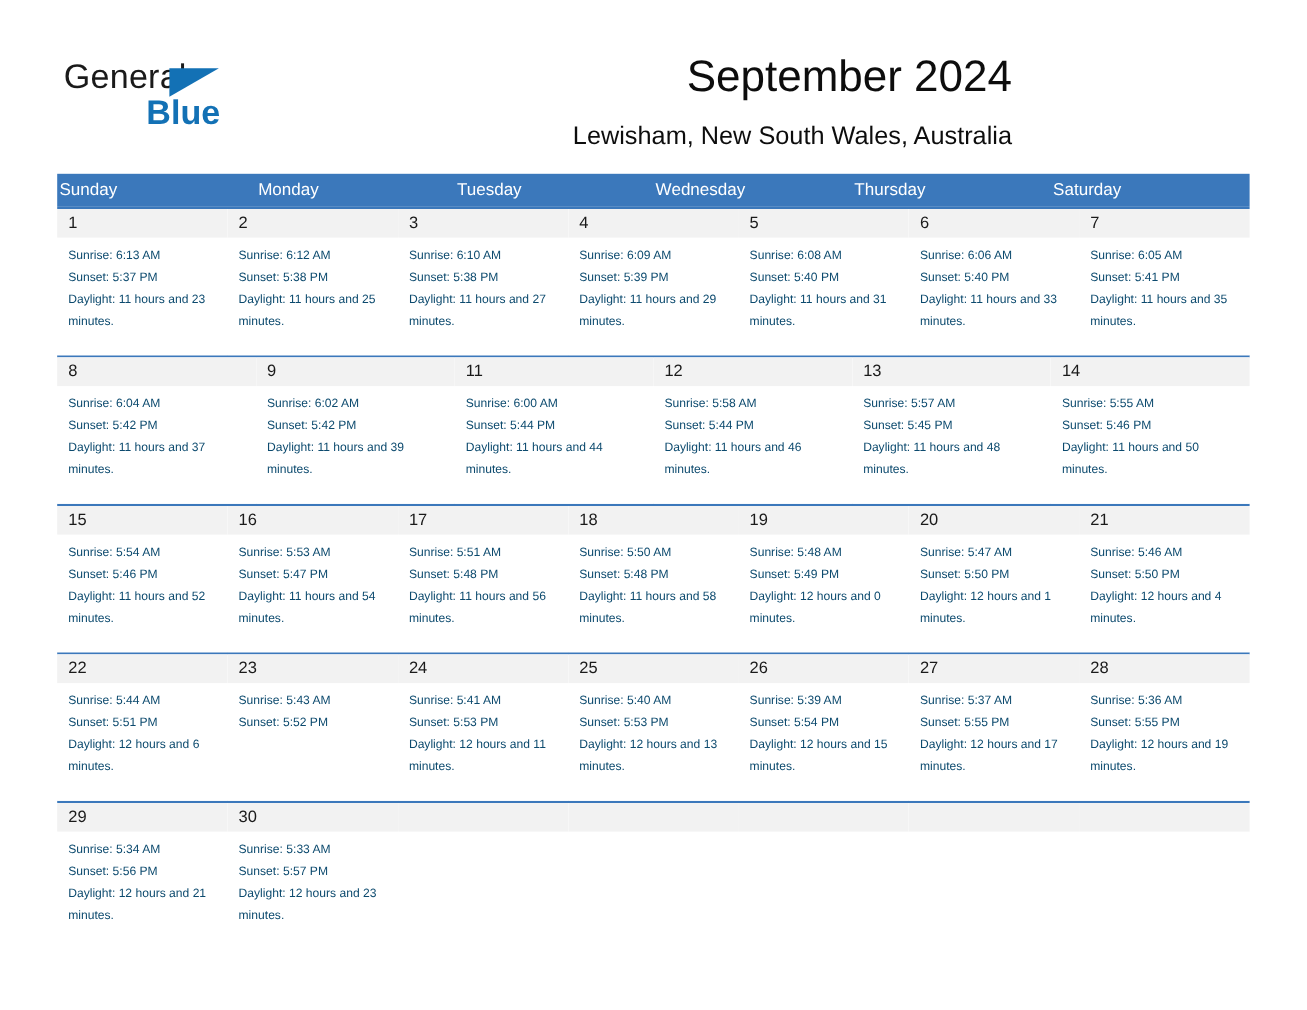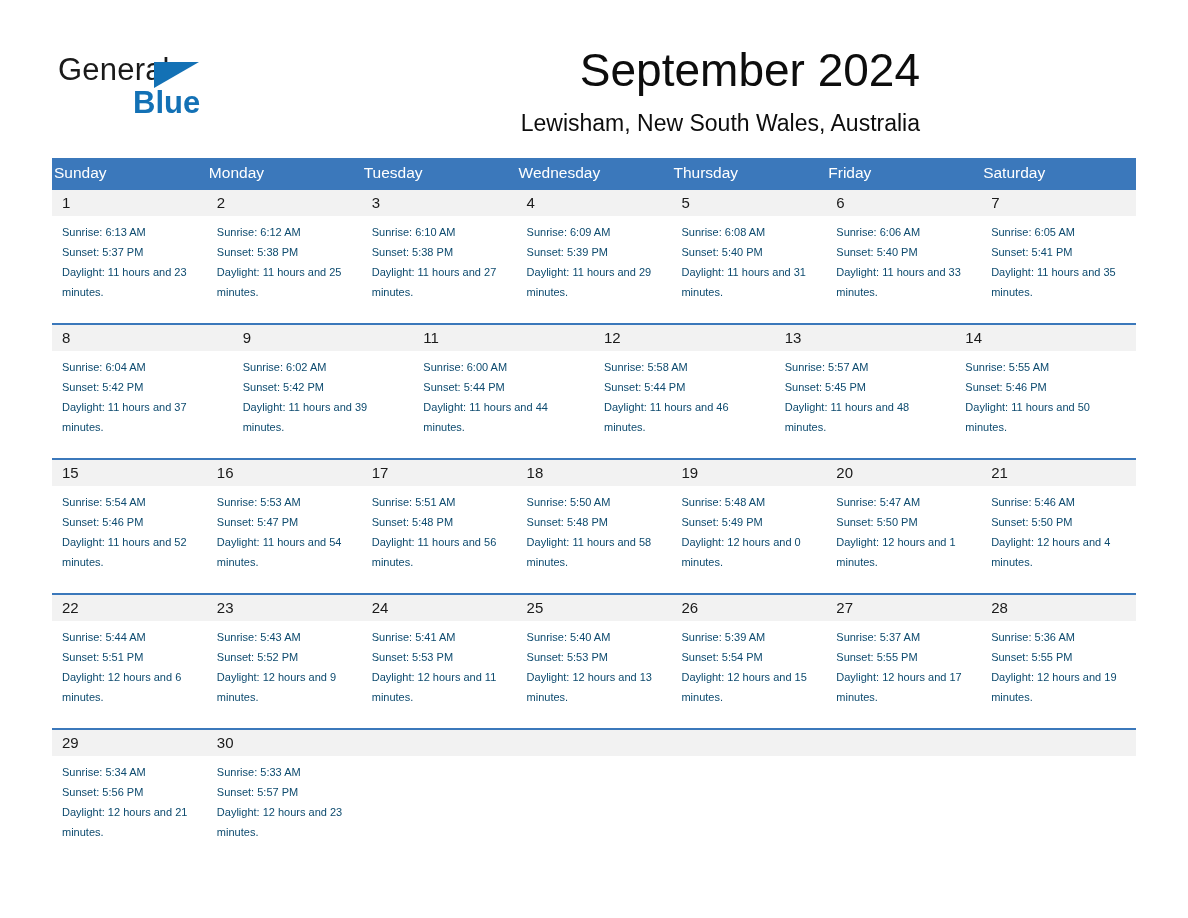--- a/index.html
+++ b/index.html
@@ -64,21 +64,21 @@
     font-weight: 700;
     line-height: 36px;
   }
   .title-block {
     position: absolute;
     right: 0;
     top: 0;
     text-align: right;
   }
   .cal-title {
-    font-size: 46px;
+    font-size: 40px;
     font-weight: 400;
     color: #0d0d0d;
     line-height: 52px;
     white-space: nowrap;
   }
   .cal-subtitle {
     font-size: 23px;
     font-weight: 400;
     color: #0d0d0d;
     line-height: 34px;
@@ -168,21 +168,20 @@
 
   </div>
 
   <div class="calendar">
     <div class="weekday-row" id="weekday-row">
         <div class="weekday">Sunday</div>
         <div class="weekday">Monday</div>
         <div class="weekday">Tuesday</div>
         <div class="weekday">Wednesday</div>
         <div class="weekday">Thursday</div>
-        <div class="weekday">Friday</div>
         <div class="weekday">Saturday</div>
       </div>
     <div id="weeks-container">
         <div class="week-row">
           <div class="day-cell">
             <div class="day-head">1</div>
             <div class="day-body">
               <div>Sunrise: 6:13 AM</div>
               <div>Sunset: 5:37 PM</div>
               <div class="daylight">Daylight: 11 hours and 23 minutes.</div>
@@ -352,21 +351,20 @@
               <div>Sunrise: 5:44 AM</div>
               <div>Sunset: 5:51 PM</div>
               <div class="daylight">Daylight: 12 hours and 6 minutes.</div>
             </div>
           </div>
           <div class="day-cell">
             <div class="day-head">23</div>
             <div class="day-body">
               <div>Sunrise: 5:43 AM</div>
               <div>Sunset: 5:52 PM</div>
-              <div class="daylight">Daylight: 12 hours and 9 minutes.</div>
             </div>
           </div>
           <div class="day-cell">
             <div class="day-head">24</div>
             <div class="day-body">
               <div>Sunrise: 5:41 AM</div>
               <div>Sunset: 5:53 PM</div>
               <div class="daylight">Daylight: 12 hours and 11 minutes.</div>
             </div>
           </div>

